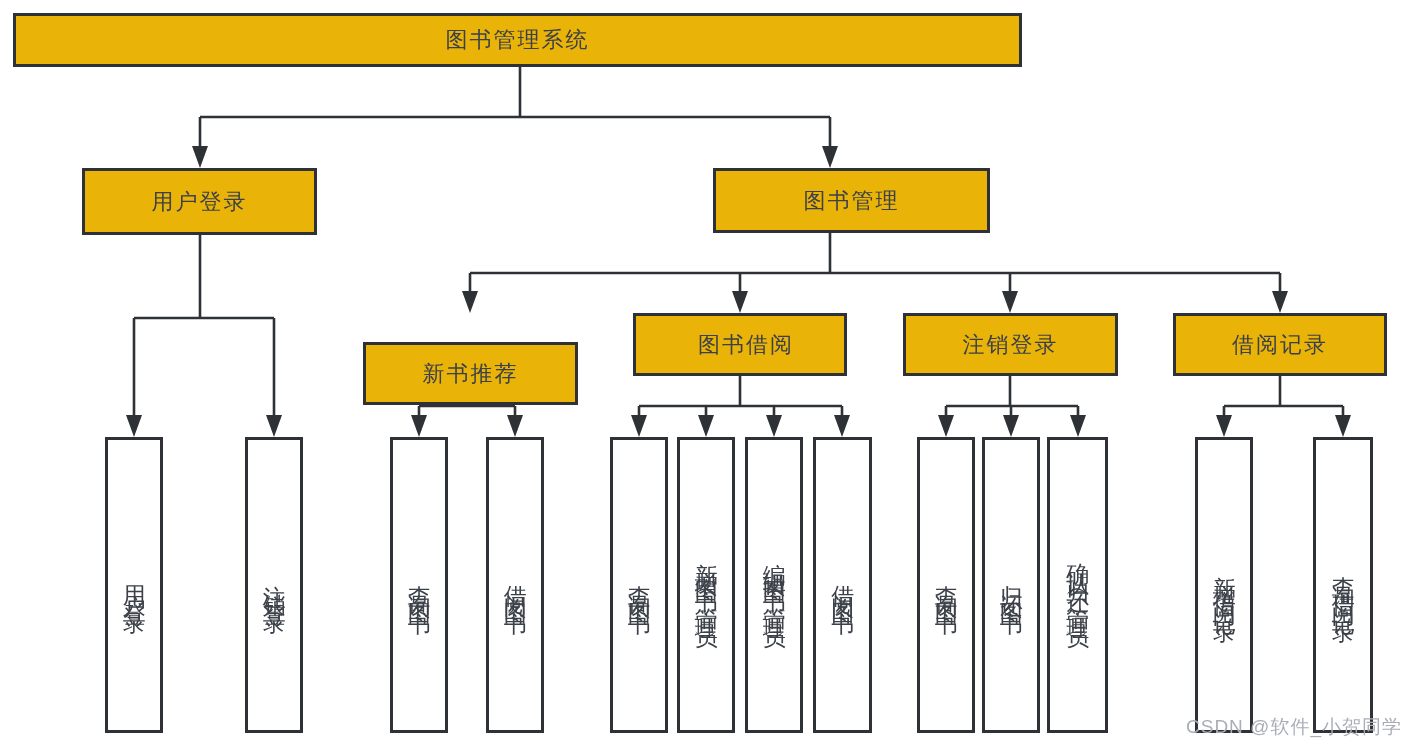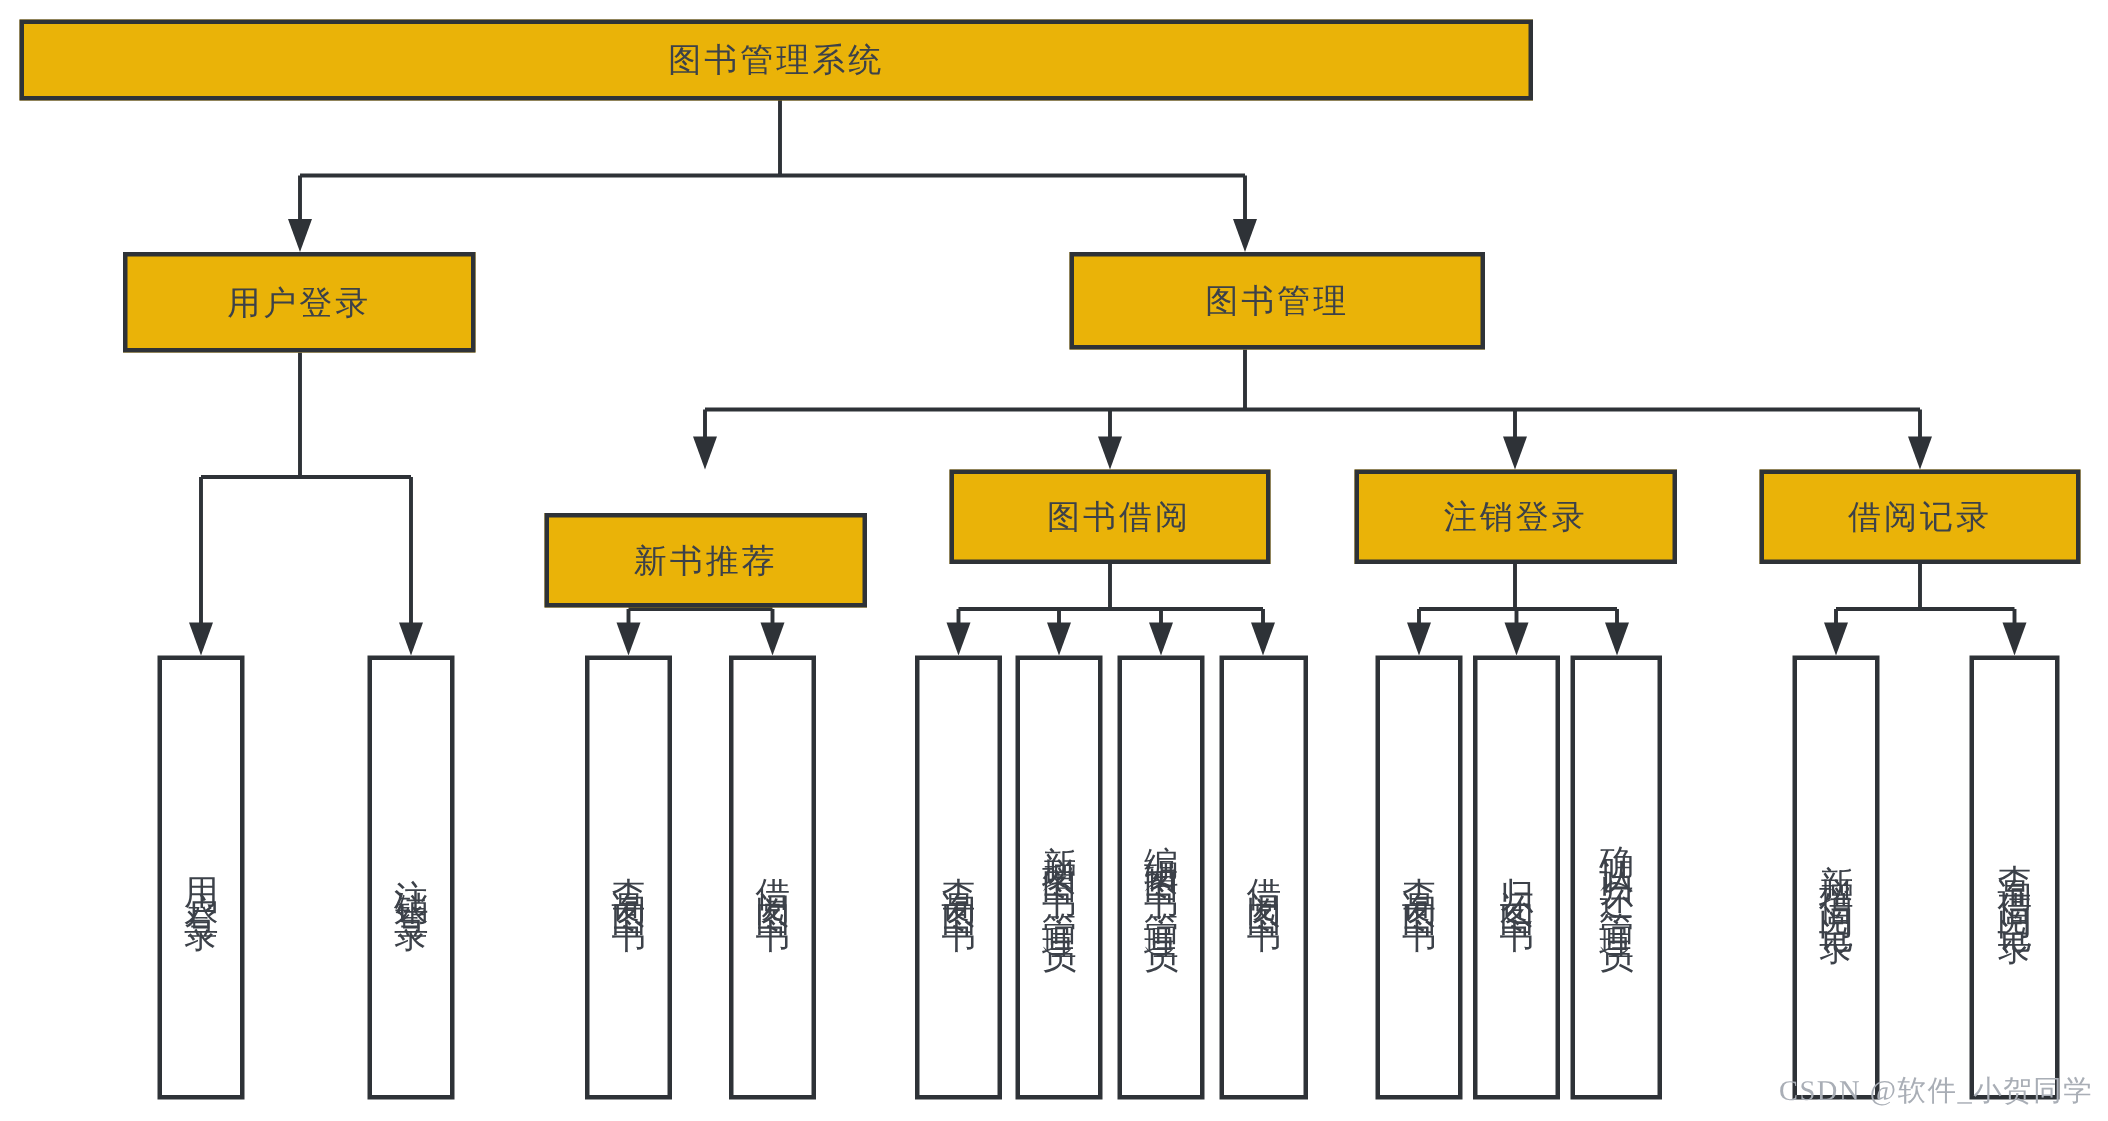--- a/index.html
+++ b/index.html
@@ -44,21 +44,20 @@
     white-space:nowrap;
   }
   .watermark{
     position:absolute;
     left:1186px;top:714px;
     font-size:19px;
     color:var(--wm);
     letter-spacing:1px;
     z-index:3;
     white-space:nowrap;
-    font-family:Liberation Serif, serif;
   }
 </style>
 </head>
 <body>
 
 <div id="canvas">
 
   <svg id="wires" width="1405" height="747" viewBox="0 0 1405 747">
     <path d="M520 66 V117 M200 117 H830 M200 117 V150 M830 117 V150
          M200 235 V318 M134 318 H274 M134 318 V419 M274 318 V419

